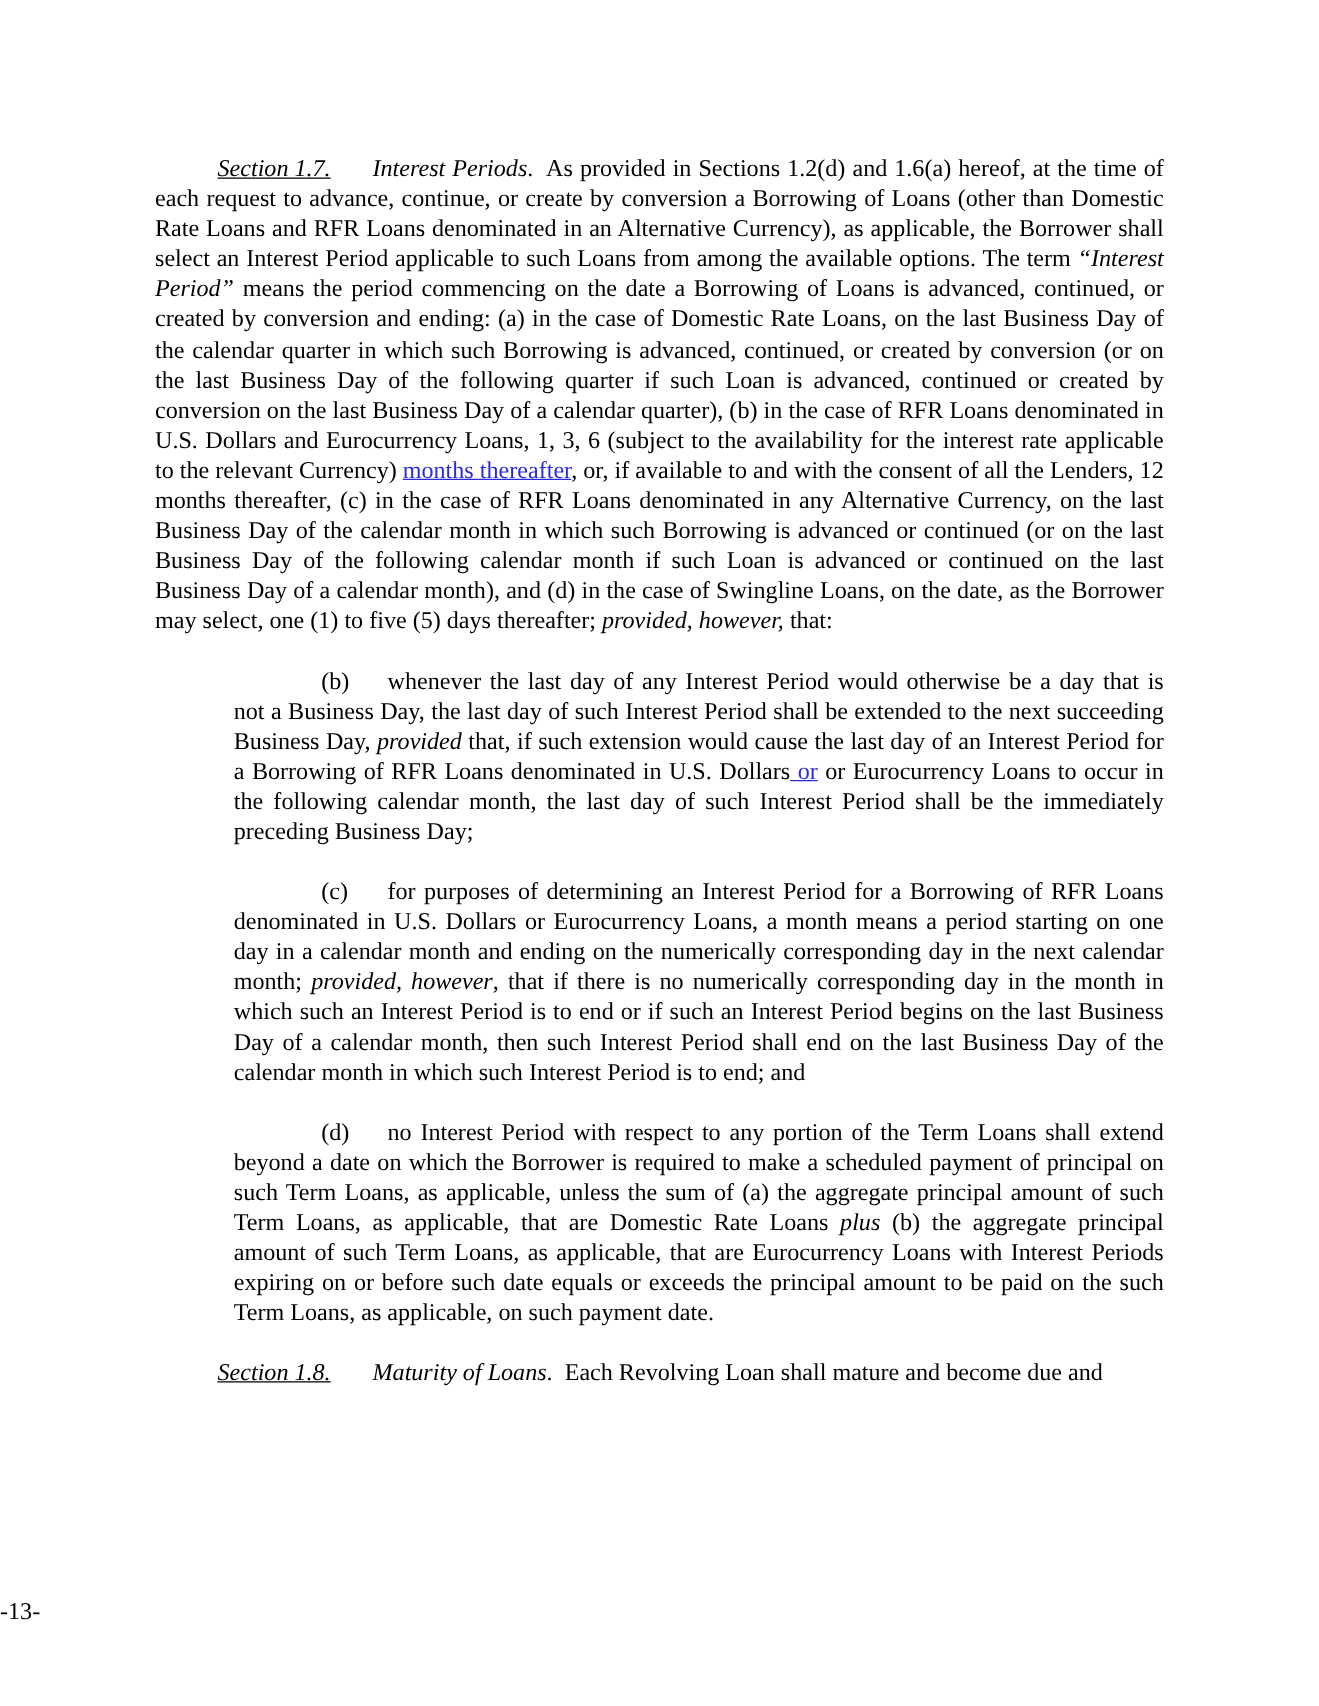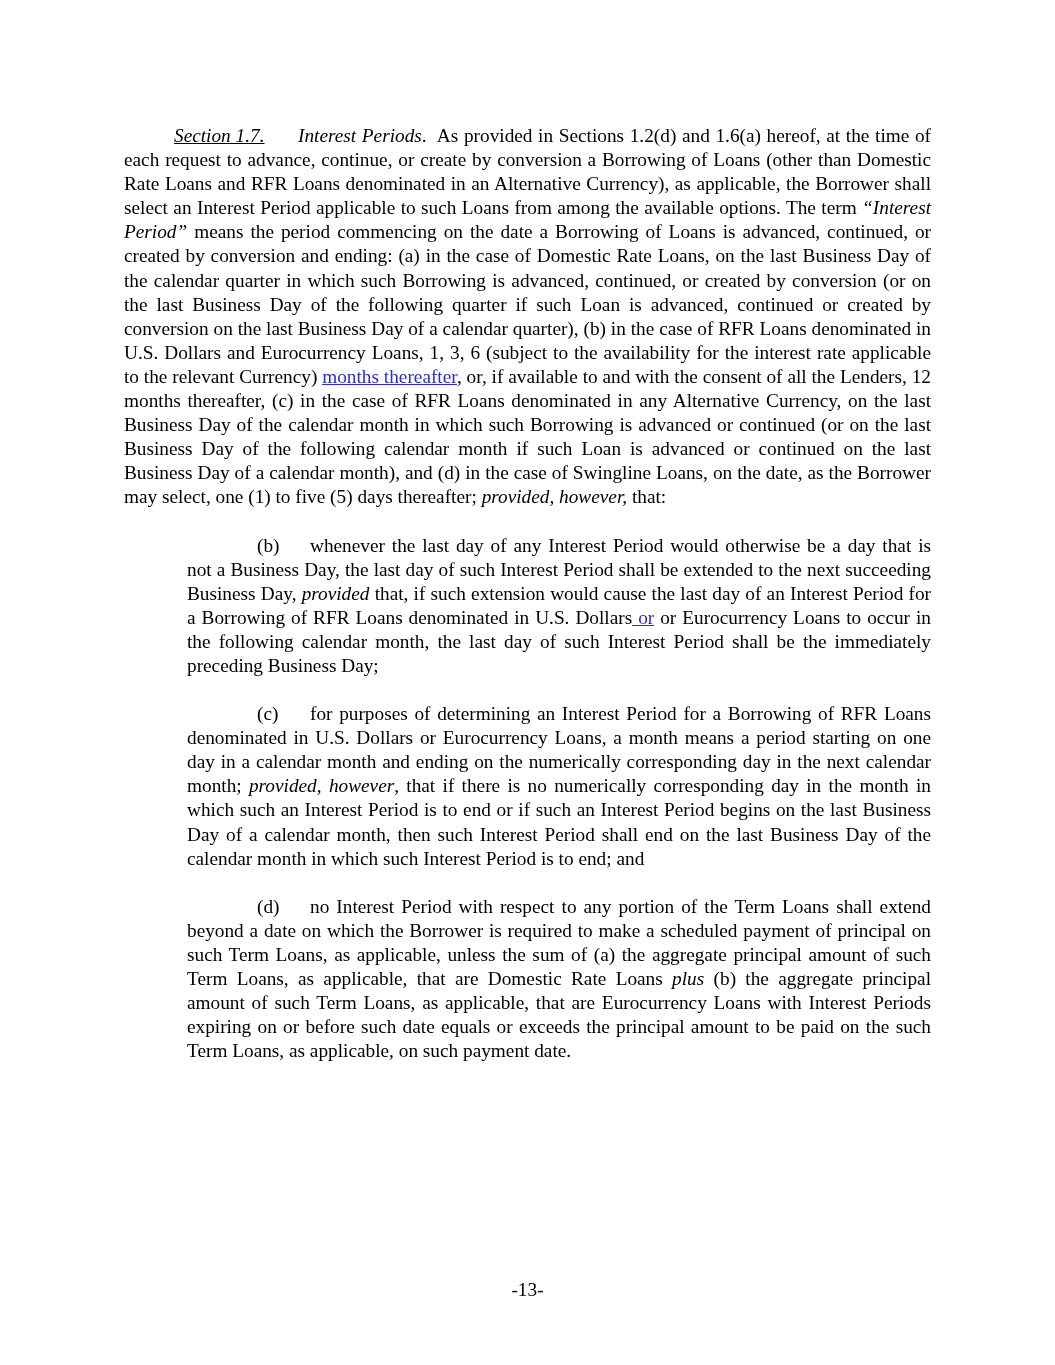--- a/index.html
+++ b/index.html
@@ -8,33 +8,34 @@
   .page { position: absolute; left: 124px; top: 124px; width: 807px;
           font-size: 19.3px; line-height: 24.1px; }
   p { margin: 0; text-align: justify; }
   .sec { text-indent: 50px; }
   .sub { margin-left: 63px; text-indent: 70px; margin-top: 24px; }
   .gap { margin-top: 24px; }
   .lbl { display: inline-block; width: 53px; text-indent: 0; }
   .sechead { display: inline-block; width: 124px; text-indent: 0; font-style: italic; text-decoration: underline; }
   i { font-style: italic; }
   a.link { color: #1a0dab; color: #2b2bdc; text-decoration: underline; }
-  .footer { position: absolute; top: 1279px; left: 0; width: 1055px; text-align: center;
+  .footer { position: absolute; top: 1279px; left: 0; width: 1055px; 
             font-size: 19.3px; }
 </style>
 </head>
 <body>
 
 <div class="page">
 
   <p class="sec"><span class="sechead">Section 1.7.</span><i>Interest Periods</i>.&nbsp; <span>As provided in Sections 1.2(d) and 1.6(a) hereof, at the time of each request to advance, continue, or create by conversion a Borrowing of Loans (other than Domestic Rate Loans and RFR Loans denominated in an Alternative Currency), as applicable, the Borrower shall select an Interest Period applicable to such Loans from among the available options.  The term </span><i>“Interest Period”</i><span> means the period commencing on the date a Borrowing of Loans is advanced, continued, or created by conversion and ending:  (a) in the case of Domestic Rate Loans, on the last Business Day of the calendar quarter in which such Borrowing is advanced, continued, or created by conversion (or on the last Business Day of the following quarter if such Loan is advanced, continued or created by conversion on the last Business Day of a calendar quarter), (b) in the case of RFR Loans denominated in U.S. Dollars and Eurocurrency Loans, 1, 3, 6 (subject to the availability for the interest rate applicable to the relevant Currency) </span><a class="link">months thereafter</a><span>, or, if available to and with the consent of all the Lenders, 12 months thereafter, (c) in the case of RFR Loans denominated in any Alternative Currency, on the last Business Day of the calendar month in which such Borrowing is advanced or continued (or on the last Business Day of the following calendar month if such Loan is advanced or continued on the last Business Day of a calendar month), and (d) in the case of Swingline Loans, on the date, as the Borrower may select, one (1) to five (5) days thereafter; </span><i>provided, however,</i><span> that:</span></p>
 
 
   <p class="sub"><span class="lbl">(b)</span><span>whenever the last day of any Interest Period would otherwise be a day that is not a Business Day, the last day of such Interest Period shall be extended to the next succeeding Business Day, </span><i>provided</i><span> that, if such extension would cause the last day of an Interest Period for a Borrowing of RFR Loans denominated in U.S. Dollars</span><a class="link"> or</a><span> or Eurocurrency Loans to occur in the following calendar month, the last day of such Interest Period shall be the immediately preceding Business Day;</span></p>
 
   <p class="sub"><span class="lbl">(c)</span><span>for purposes of determining an Interest Period for a Borrowing of RFR Loans denominated in U.S. Dollars or Eurocurrency Loans, a month means a period starting on one day in a calendar month and ending on the numerically corresponding day in the next calendar month; </span><i>provided, however</i><span>, that if there is no numerically corresponding day in the month in which such an Interest Period is to end or if such an Interest Period begins on the last Business Day of a calendar month, then such Interest Period shall end on the last Business Day of the calendar month in which such Interest Period is to end; and</span></p>
 
   <p class="sub"><span class="lbl">(d)</span><span>no Interest Period with respect to any portion of the Term Loans shall extend beyond a date on which the Borrower is required to make a scheduled payment of principal on such Term Loans, as applicable, unless the sum of (a) the aggregate principal amount of such Term Loans, as applicable, that are Domestic Rate Loans </span><i>plus</i><span> (b) the aggregate principal amount of such Term Loans, as applicable, that are Eurocurrency Loans with Interest Periods expiring on or before such date equals or exceeds the principal amount to be paid on the such  Term Loans, as applicable, on such payment date.</span></p>
 
+  <p class="sec gap"><span class="sechead">Section 1.8.</span><i>Maturity of Loans</i>.&nbsp; <span>Each Revolving Loan shall mature and become due and</span></p>
 
 </div>
 
 <div class="footer">-13-</div>
 
 </body></html>

